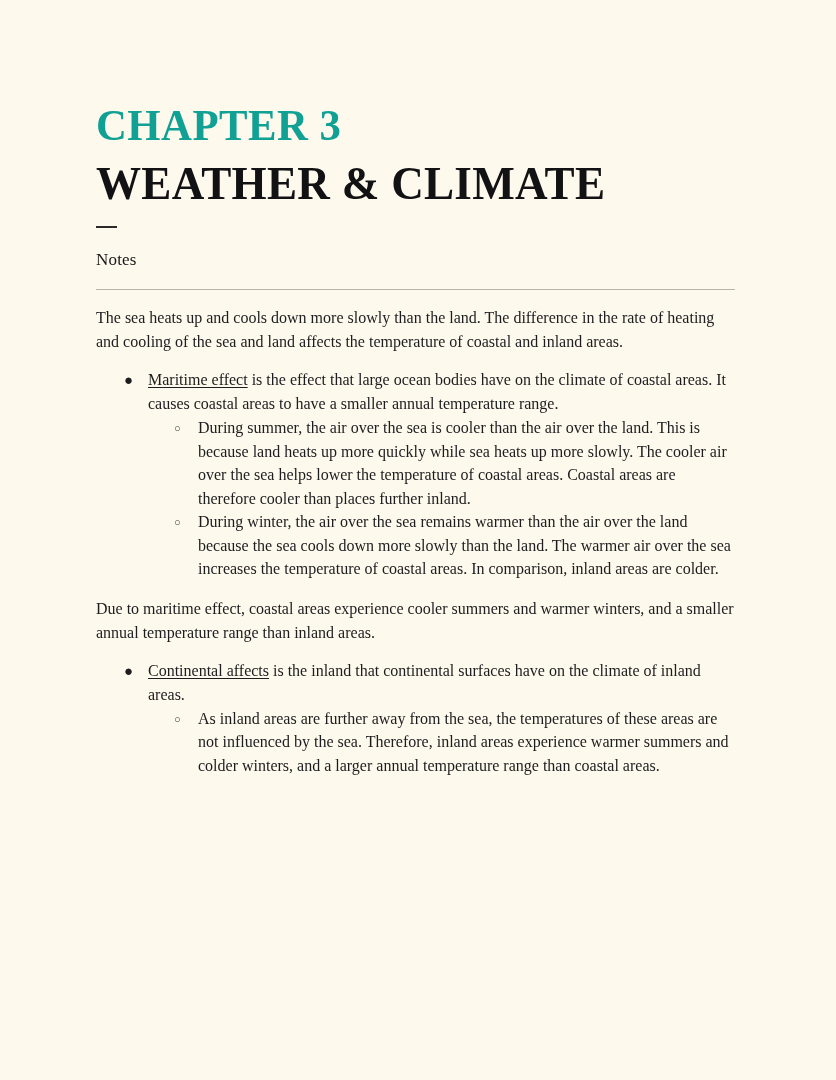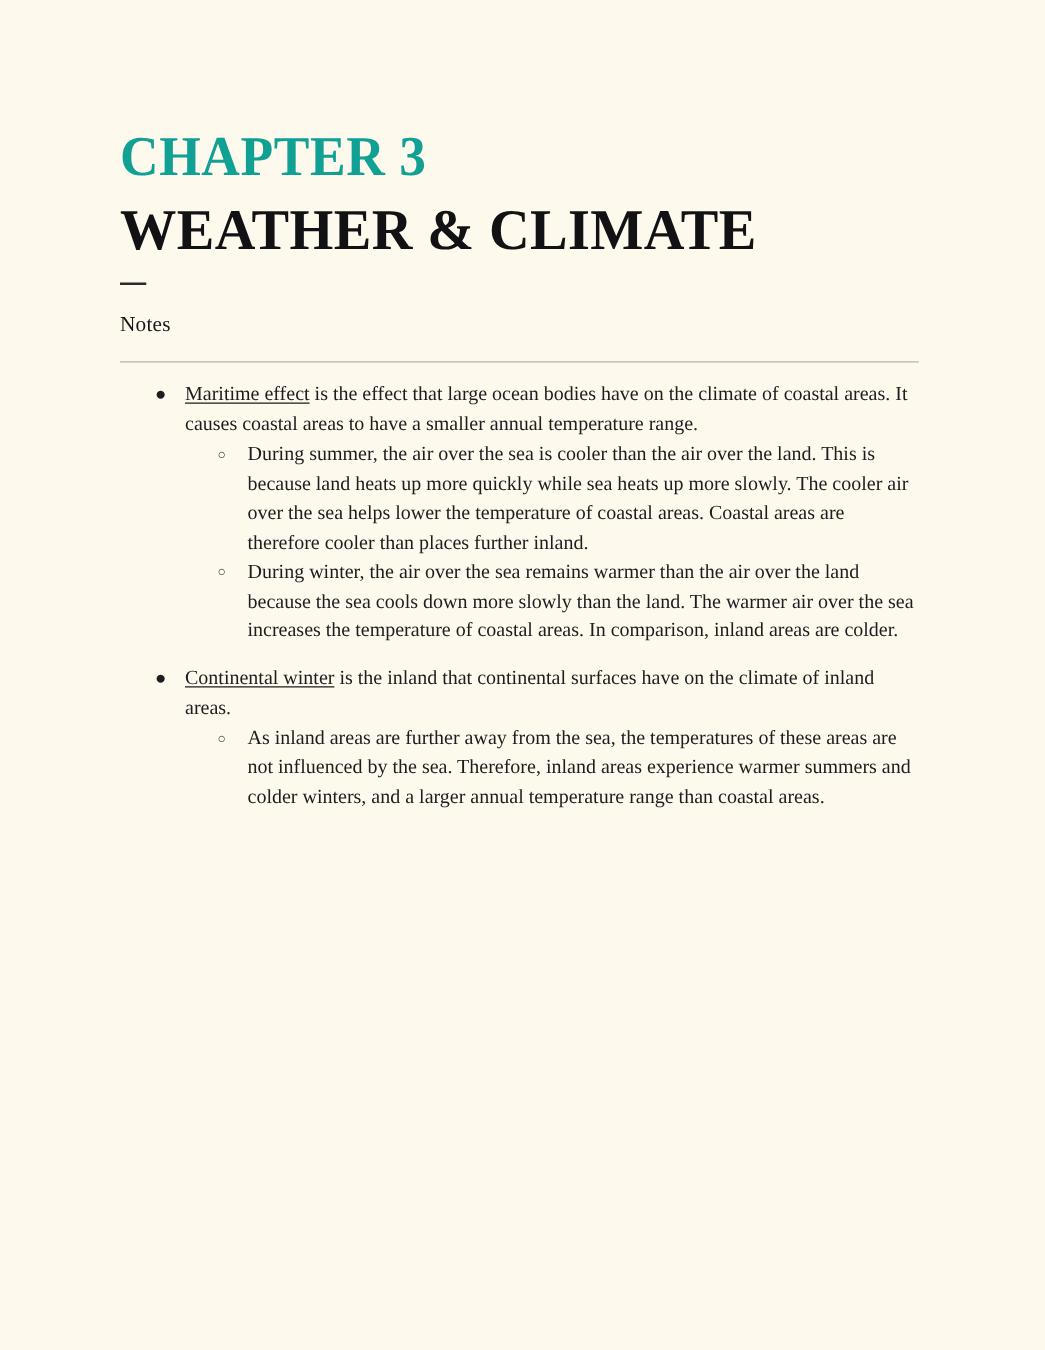--- a/index.html
+++ b/index.html
@@ -146,44 +146,46 @@
 
     <h2 class="chapter-title">WEATHER &amp; CLIMATE</h2>
 
     <div class="dash-rule"></div>
 
     <h3 class="notes-label">Notes</h3>
 
     <div class="top-rule"></div>
 
 
+    <p class="body-text">The sea heats up and cools down more slowly than the land. The difference in the rate of heating and cooling of the sea and land affects the temperature of coastal and inland areas.</p>
 
     <ul class="level1">
       <li>
         <span class="marker">●</span>
         <span class="lead">Maritime effect</span><span> is the effect that large ocean bodies have on the climate of coastal areas. It causes coastal areas to have a smaller annual temperature range.</span>
 
         <ul class="level2 sub-wrap">
           <li>
             <span class="marker">○</span>
             <span>During summer, the air over the sea is cooler than the air over the land. This is because land heats up more quickly while sea heats up more slowly. The cooler air over the sea helps lower the temperature of coastal areas. Coastal areas are therefore cooler than places further inland.</span>
           </li>
           <li>
             <span class="marker">○</span>
             <span>During winter, the air over the sea remains warmer than the air over the land because the sea cools down more slowly than the land. The warmer air over the sea increases the temperature of coastal areas. In comparison, inland areas are colder.</span>
           </li>
         </ul>
       </li>
     </ul>
 
+    <p class="body-text">Due to maritime effect, coastal areas experience cooler summers and warmer winters, and a smaller annual temperature range than inland areas.</p>
 
     <ul class="level1">
       <li>
         <span class="marker">●</span>
-        <span class="lead">Continental winter</span><span> is the inland that continental surfaces have on the climate of inland areas.</span>
+        <span class="lead">Continental affects</span><span> is the inland that continental surfaces have on the climate of inland areas.</span>
 
         <ul class="level2 sub-wrap">
           <li>
             <span class="marker">○</span>
             <span>As inland areas are further away from the sea, the temperatures of these areas are not influenced by the sea. Therefore, inland areas experience warmer summers and colder winters, and a larger annual temperature range than coastal areas.</span>
           </li>
         </ul>
       </li>
     </ul>
 

